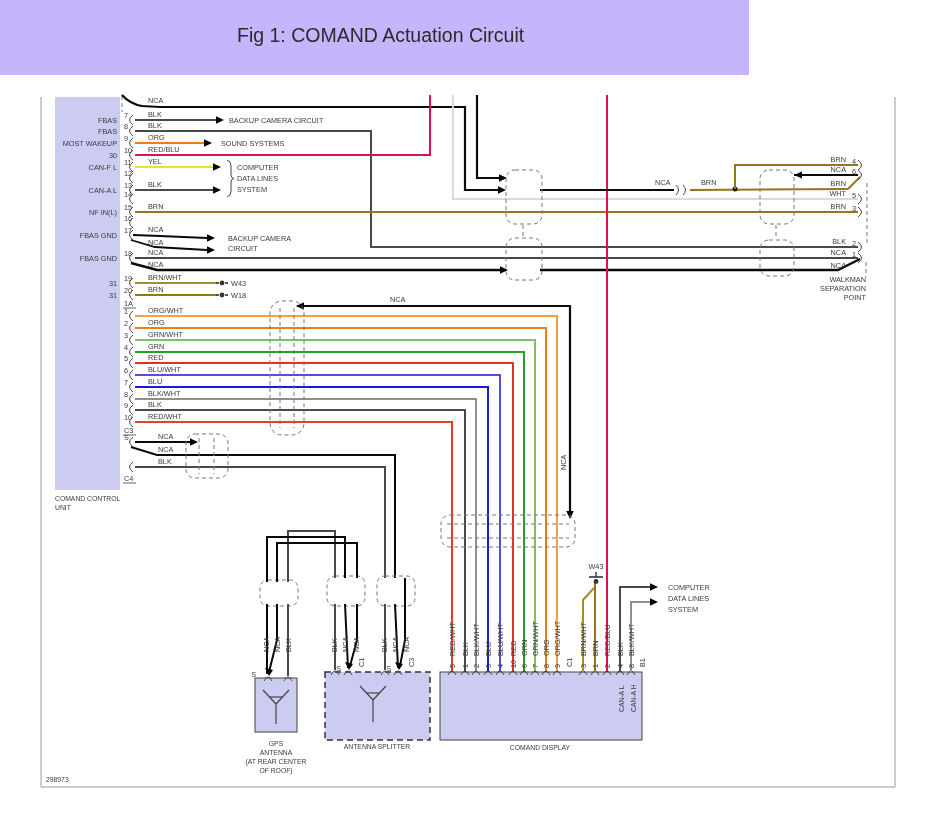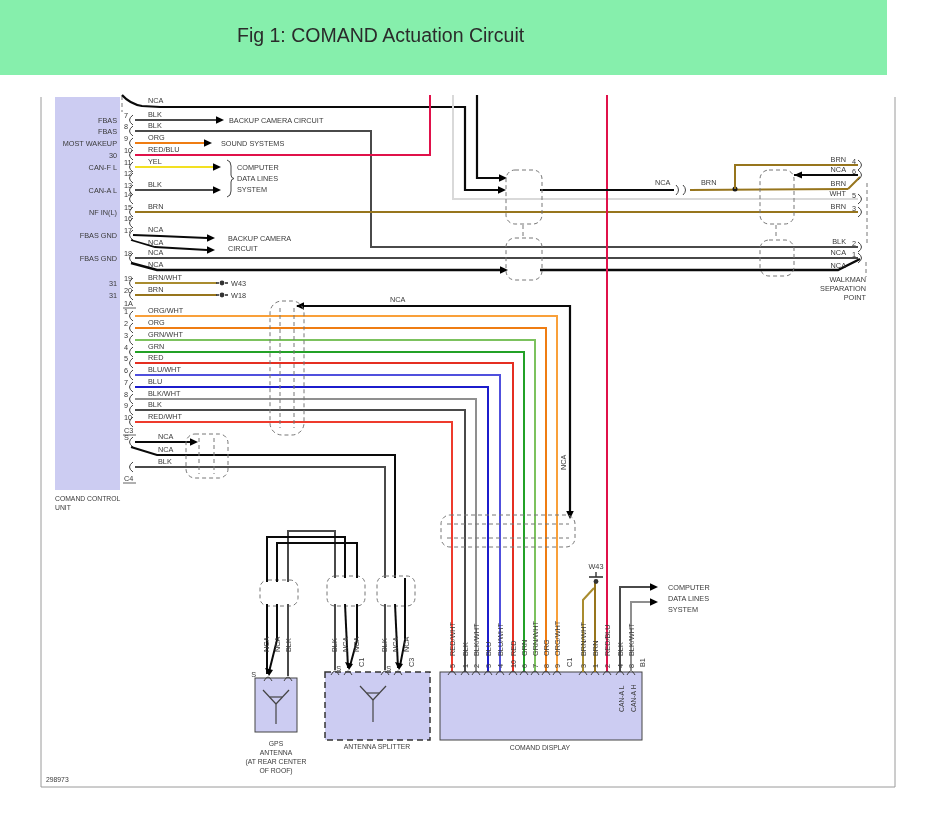--- a/index.html
+++ b/index.html
@@ -1,18 +1,18 @@
 <!DOCTYPE html>
 <html><head>
 <meta charset="utf-8">
 <style>
   html,body{margin:0;padding:0;background:#fff;}
   .screen{position:relative;width:939px;height:820px;background:#fff;overflow:hidden;
           font-family:"Liberation Sans",sans-serif;}
-  .hdr{position:absolute;left:0;top:0;width:887px;height:75px;background:#86efac;}
+  .hdr{position:absolute;left:0;top:0;width:749px;height:75px;background:#c4b5fd;}
   .hdr .title{position:absolute;left:237px;top:24px;font-size:19.5px;color:#2b2b2b;}
   svg{position:absolute;left:0;top:0;}
   svg text{font-family:"Liberation Sans",sans-serif;font-size:7.3px;fill:#3a3a3a;}
   text.t6{font-size:6.8px;}
   .dash{stroke:#777;stroke-dasharray:4 3;fill:none;stroke-width:1;}
   .brk{stroke:#444;fill:none;stroke-width:1;}
   .frame{stroke:#9a9a9a;stroke-width:1;}
 </style>
 </head>
 <body>

